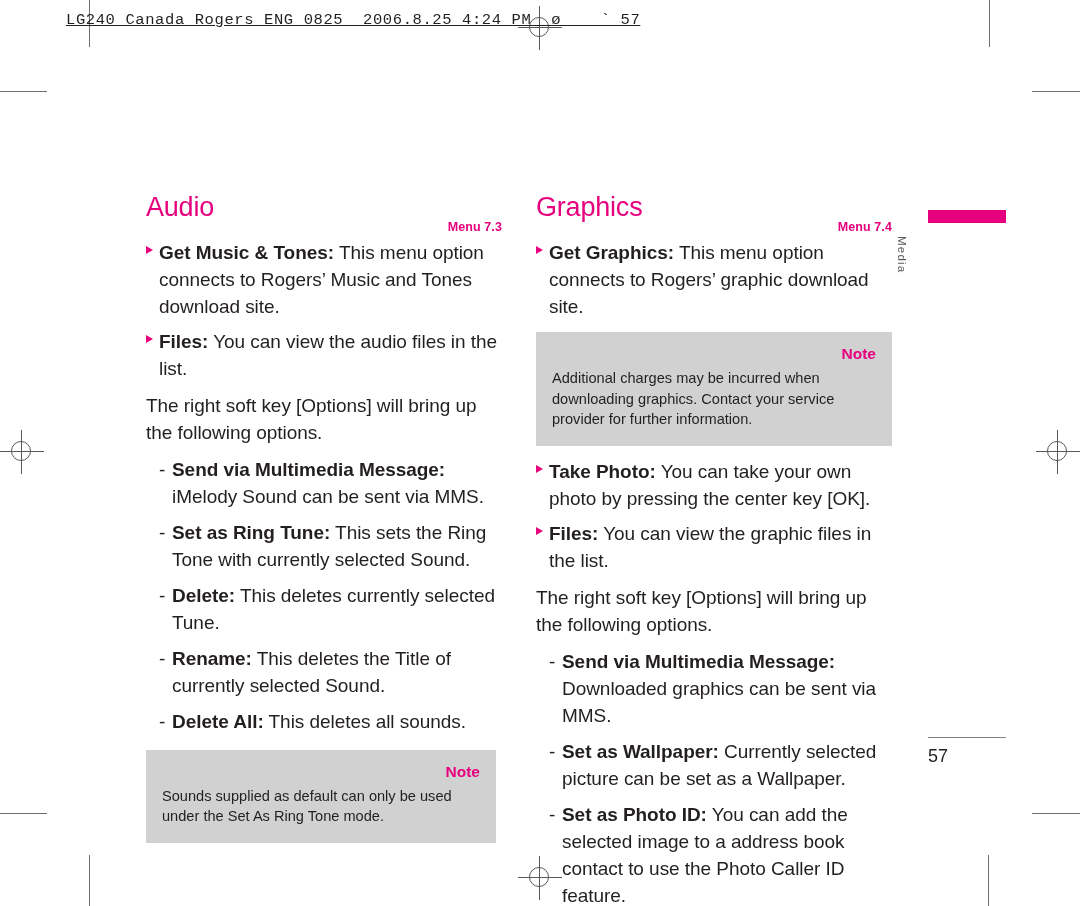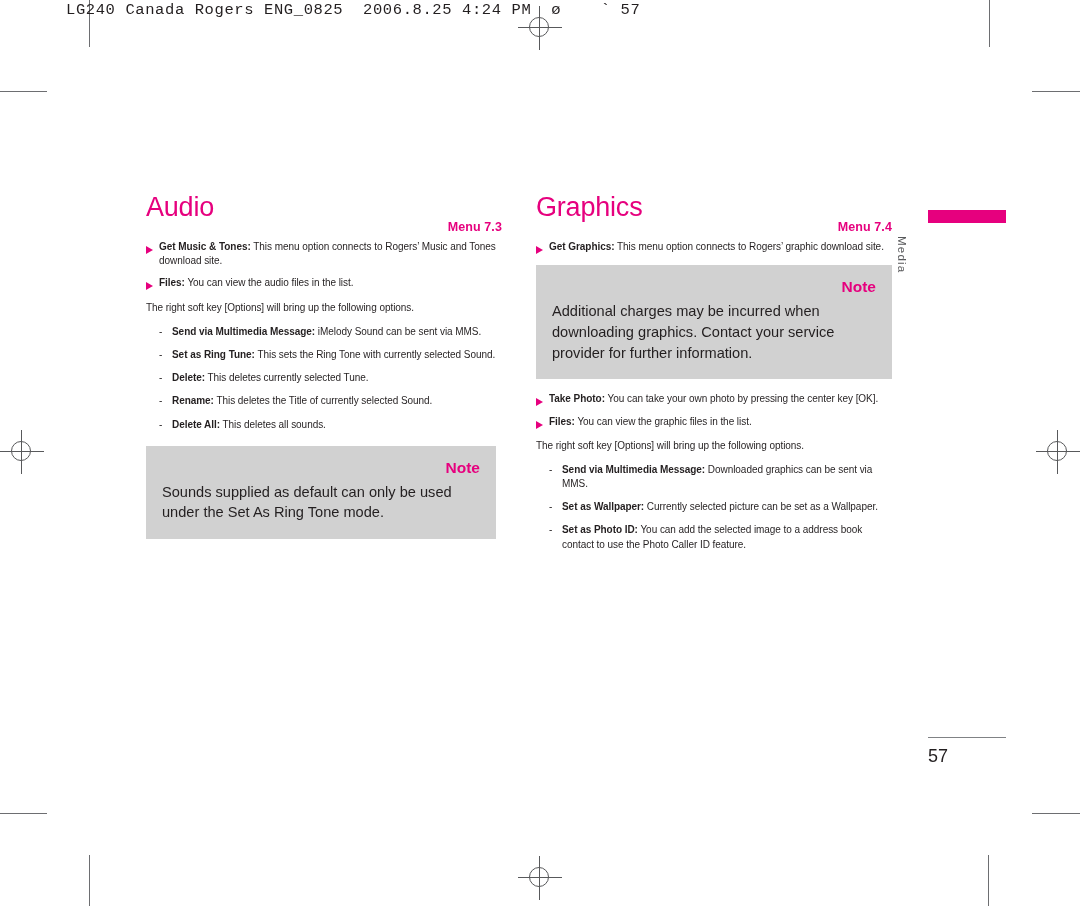--- a/index.html
+++ b/index.html
@@ -53,26 +53,27 @@
     top: 0;
     width: 1px;
     height: 44px;
     background: #58595b;
   }
 
   
   .slug {
     position: absolute;
     left: 66px;
-    top: 1px;
+    top: 11px;
     font-family: "Liberation Mono", monospace;
     font-size: 15.5px;
     letter-spacing: 0.6px;
     color: #231f20;
     white-space: pre;
+    text-decoration: underline;
   }
 
   
   .page {
     position: absolute;
     left: 0;
     top: 0;
     width: 1080px;
     height: 652px;
     padding-left: 19px;
@@ -102,21 +103,21 @@
     position: absolute;
     right: 0;
     top: 24px;
     font-size: 12.5px;
     color: #e6007e;
     font-weight: bold;
     letter-spacing: 0.1px;
   }
 
   .blk {
-    font-size: 10px;
+    font-size: 19px;
     line-height: 1.42;
     letter-spacing: -0.05px;
   }
 
   .bullet-item {
     position: relative;
     padding-left: 13px;
     margin-bottom: 8px;
   }
   .bullet-item .tri {

